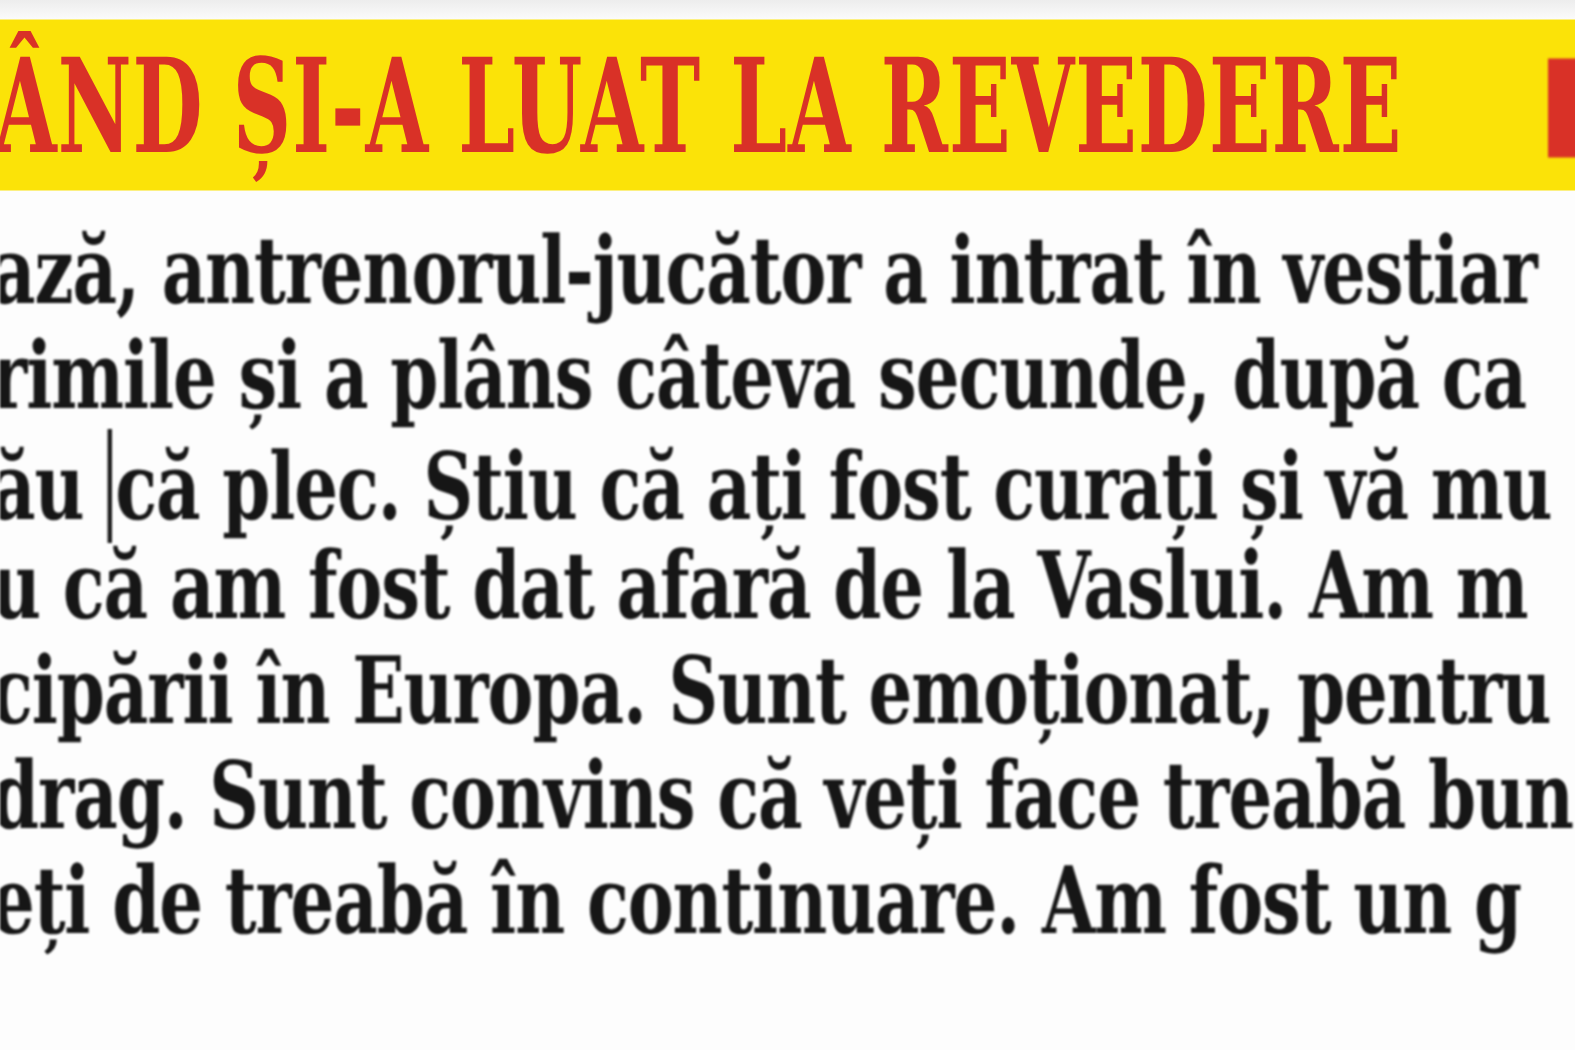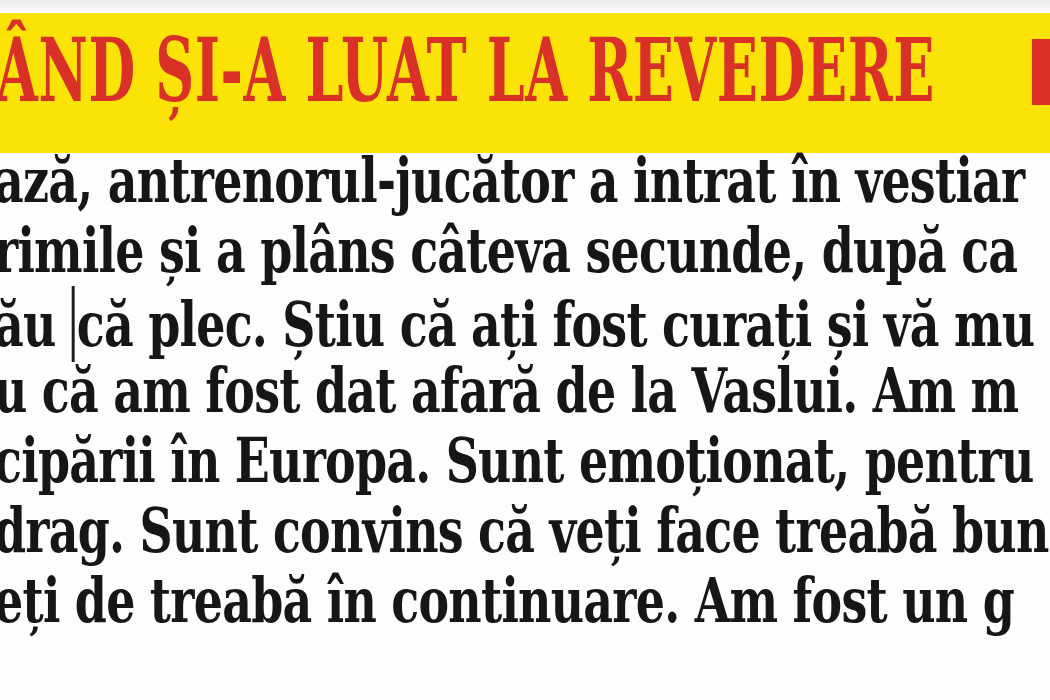--- a/index.html
+++ b/index.html
@@ -15,21 +15,21 @@
     background: #fdfdfd;
     overflow: hidden;
   }
   .top-strip {
     position: absolute; left: 0; top: 0;
     width: 100%; height: 13px;
     background: linear-gradient(#ededed, #fbfbfb);
   }
   .banner {
     position: absolute; left: 0; top: 13px;
-    width: 100%; height: 140px;
+    width: 100%; height: 114px;
     background: var(--banner-bg, #fbe308);
     overflow: hidden;
   }
   .banner-title {
     position: absolute; left: -4px; top: 0;
     height: 109px; line-height: 116px;
     white-space: nowrap;
     font-weight: bold;
     font-size: 87px;
     letter-spacing: 1px;

